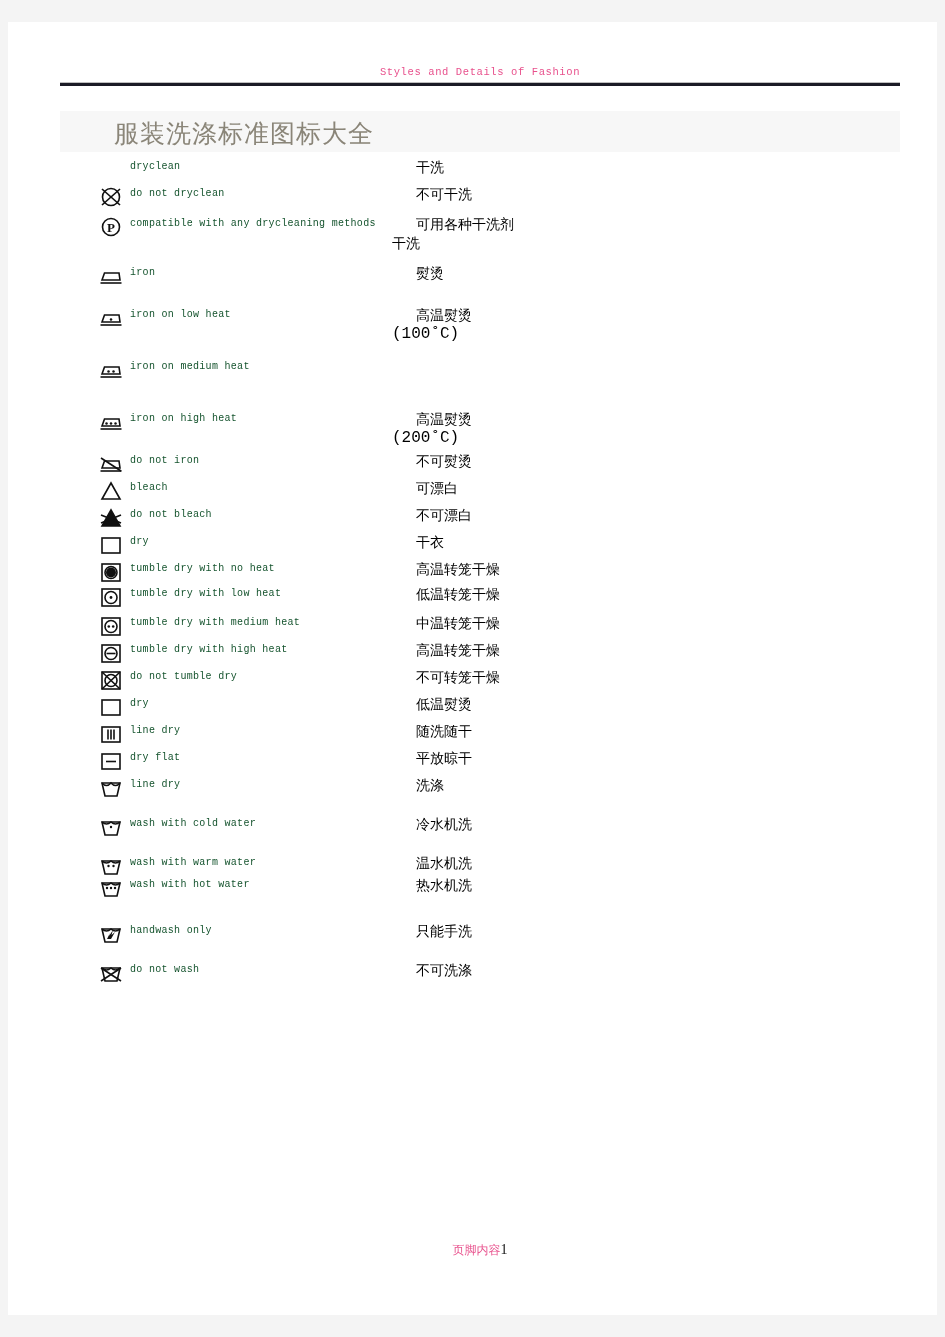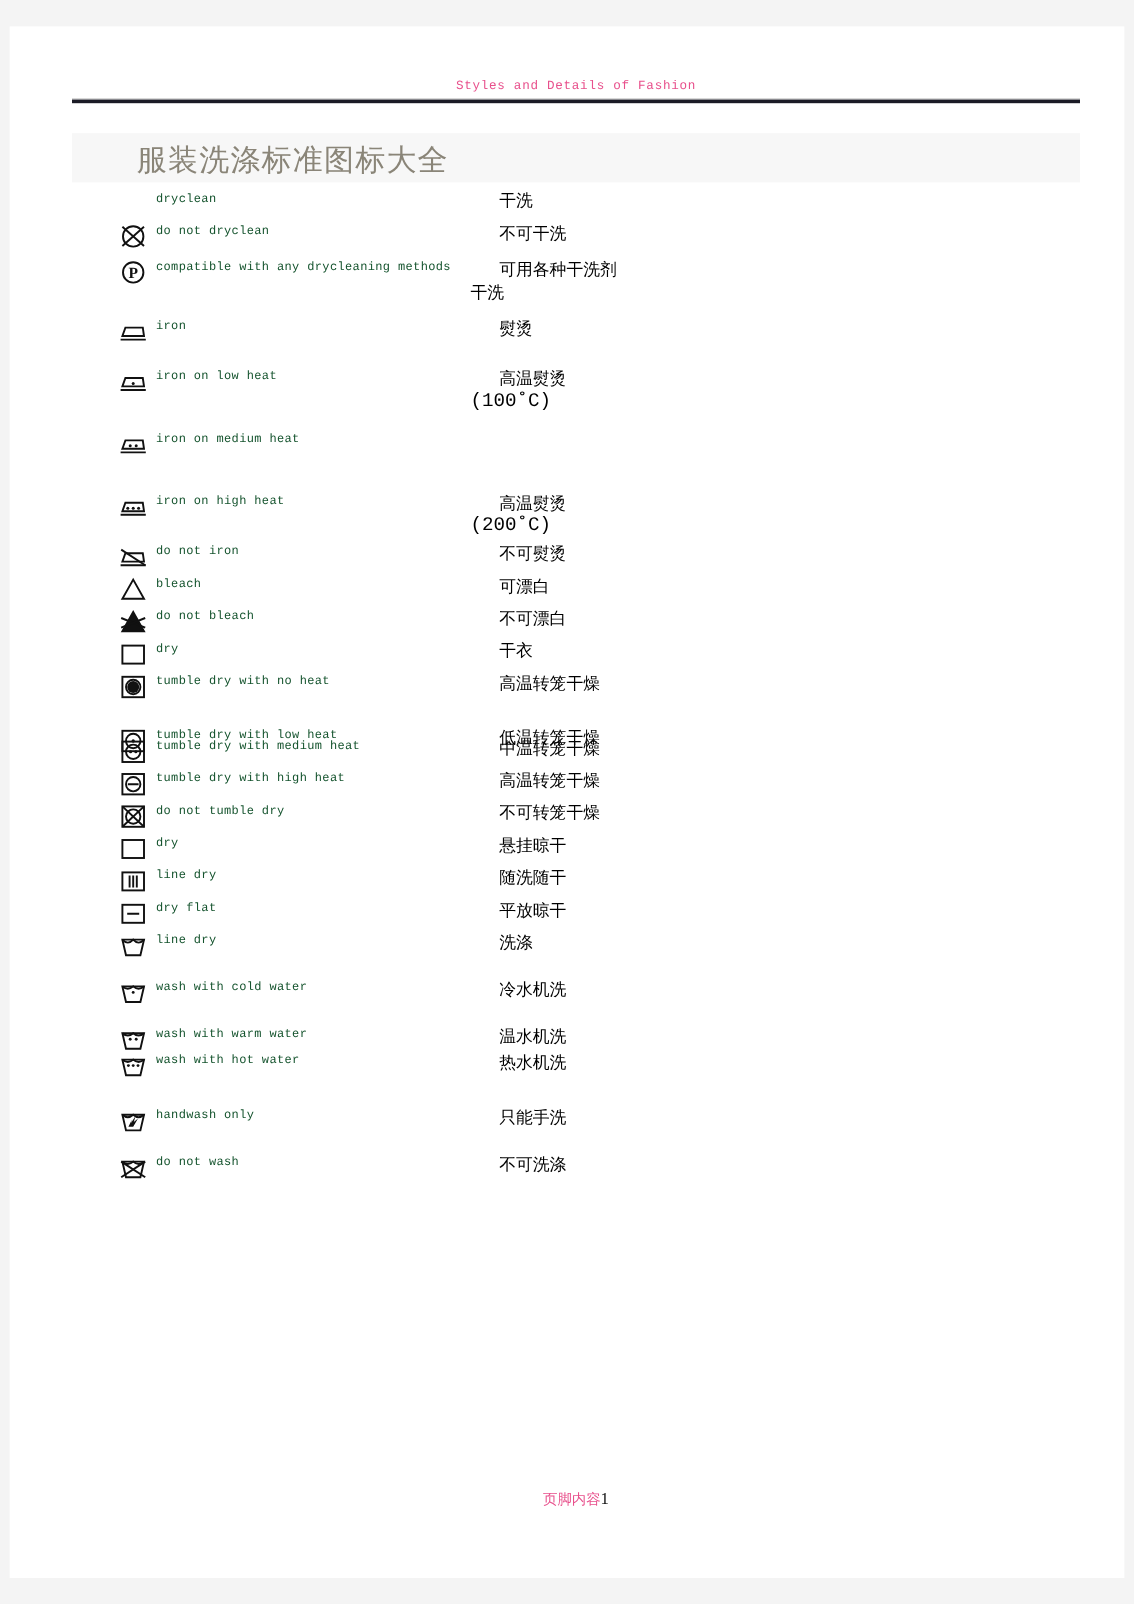--- a/index.html
+++ b/index.html
@@ -274,21 +274,21 @@
         <div class="sym-icon">
           <svg width="24" height="24" viewBox="0 0 24 24">
             <rect x="3" y="4" width="18" height="17" stroke="#111" fill="none" stroke-width="1.6"></rect>
             <circle cx="12" cy="12.5" r="6" stroke="#111" fill="none" stroke-width="1.6"></circle>
             <circle cx="12" cy="12.5" r="5" fill="#111"></circle>
           </svg>
         </div>
         <div class="sym-en">tumble dry with no heat</div>
         <div class="sym-zh"><span>高温转笼干燥</span></div>
       </div>
-      <div class="sym-row" style="position: absolute; top: 447px; left: 0px; height: 24px; text-decoration: underline;">
+      <div class="sym-row" style="position: absolute; top: 427px; left: 0px; height: 24px; text-decoration: underline;">
         <div class="sym-icon">
           <svg width="24" height="24" viewBox="0 0 24 24">
             <rect x="3" y="4" width="18" height="17" stroke="#111" fill="none" stroke-width="1.6"></rect>
             <circle cx="12" cy="12.5" r="6" stroke="#111" fill="none" stroke-width="1.6"></circle>
             <circle cx="12" cy="12.5" r="1.4" fill="#111"></circle>
           </svg>
         </div>
         <div class="sym-en">tumble dry with low heat</div>
         <div class="sym-zh"><span>低温转笼干燥</span></div>
       </div>
@@ -327,21 +327,21 @@
         <div class="sym-en">do not tumble dry</div>
         <div class="sym-zh"><span>不可转笼干燥</span></div>
       </div>
       <div class="sym-row" style="position: absolute; top: 537px; left: 0px; height: 24px;">
         <div class="sym-icon">
           <svg width="24" height="24" viewBox="0 0 24 24">
             <rect x="3" y="5" width="18" height="15" stroke="#111" fill="none" stroke-width="1.6"></rect>
           </svg>
         </div>
         <div class="sym-en">dry</div>
-        <div class="sym-zh"><span>悬挂晾干</span></div>
+        <div class="sym-zh"><span>低温熨烫</span></div>
       </div>
       <div class="sym-row" style="position: absolute; top: 564px; left: 0px; height: 24px;">
         <div class="sym-icon">
           <svg width="24" height="24" viewBox="0 0 24 24">
             <rect x="3" y="5" width="18" height="15" stroke="#111" fill="none" stroke-width="1.6"></rect>
             <line x1="9" y1="7.5" x2="9" y2="17.5" stroke="#111" fill="none" stroke-width="1.6"></line>
             <line x1="12" y1="7.5" x2="12" y2="17.5" stroke="#111" fill="none" stroke-width="1.6"></line>
             <line x1="15" y1="7.5" x2="15" y2="17.5" stroke="#111" fill="none" stroke-width="1.6"></line>
           </svg>
         </div>

